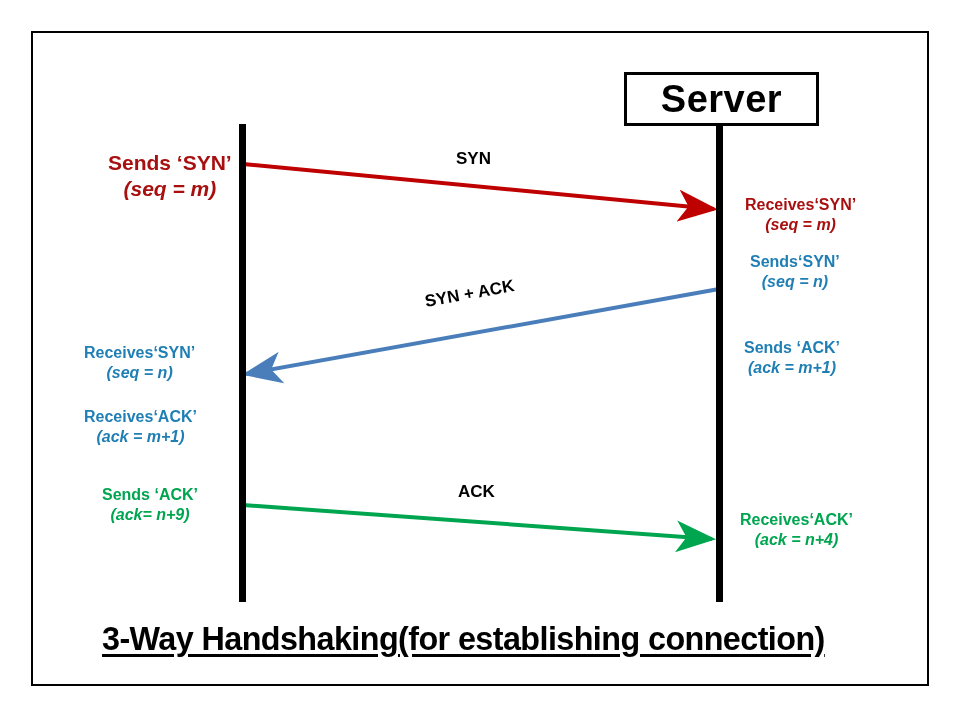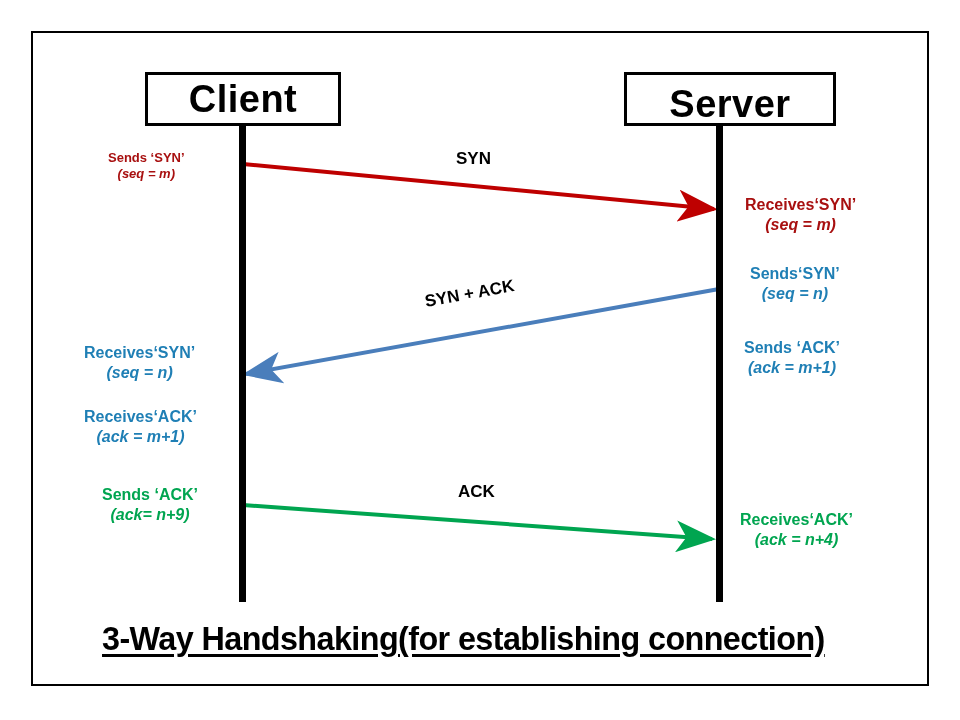--- a/index.html
+++ b/index.html
@@ -8,40 +8,40 @@
   #stage{position:relative;width:960px;height:720px;background:#ffffff;}
 
   .frame{position:absolute;left:31px;top:31px;width:898px;height:655px;
          border:2px solid #000000;box-sizing:border-box;background:#ffffff;}
 
   .node-box{position:absolute;border:3px solid #000000;background:#ffffff;
             box-sizing:border-box;display:flex;align-items:center;justify-content:center;}
   .node-box span{font-size:38px;font-weight:bold;color:#000000;letter-spacing:.5px;
                  line-height:1;}
   #client-box{left:145px;top:72px;width:196px;height:54px;}
-  #server-box{left:624px;top:72px;width:212px;height:54px;align-items:flex-end;}
+  #server-box{left:624px;top:72px;width:195px;height:54px;}
 
   .lifeline{position:absolute;width:7px;background:#000000;}
   #client-lifeline{left:239px;top:124px;height:478px;}
   #server-lifeline{left:716px;top:124px;height:478px;}
 
   svg#arrows{position:absolute;left:0;top:0;width:960px;height:720px;
              pointer-events:none;}
 
   .lbl{position:absolute;font-weight:bold;line-height:1.25;white-space:nowrap;}
   .lbl .l2{display:block;font-style:italic;}
   .red{color:#A81010;}
   .blue{color:#1F7FB5;}
   .green{color:#00A550;}
   .proto{position:absolute;font-size:17px;font-weight:bold;color:#000000;
          white-space:nowrap;}
 
-  #lbl-sends-syn{left:108px;top:150px;font-size:13px;text-align:center;}
+  #lbl-sends-syn{left:108px;top:150px;font-size:21px;text-align:center;}
   #lbl-recv-syn-m{left:745px;top:195px;font-size:16px;text-align:center;}
-  #lbl-sends-syn-n{left:750px;top:264px;font-size:16px;text-align:center;}
+  #lbl-sends-syn-n{left:750px;top:252px;font-size:16px;text-align:center;}
   #lbl-sends-ack-m1{left:744px;top:338px;font-size:16px;text-align:center;}
   #lbl-recv-syn-n{left:84px;top:343px;font-size:16px;text-align:center;}
   #lbl-recv-ack-m1{left:84px;top:407px;font-size:16px;text-align:center;}
   #lbl-sends-ack-n1{left:102px;top:485px;font-size:16px;text-align:center;}
   #lbl-recv-ack-n1{left:740px;top:510px;font-size:16px;text-align:center;}
 
   #proto-syn{left:456px;top:149px;}
   #proto-synack{left:425px;top:292px;transform:rotate(-10.2deg);
                 transform-origin:left center;}
   #proto-ack{left:458px;top:482px;}
@@ -72,23 +72,20 @@
       </marker>
     </defs>
 
     <line x1="243" y1="164" x2="714" y2="209" stroke="#BE0000" stroke-width="4" marker-end="url(#ah-red)"></line>
 
     <line x1="719" y1="289" x2="246" y2="374" stroke="#4A7EBB" stroke-width="4" marker-end="url(#ah-blue)"></line>
 
     <line x1="243" y1="505" x2="712" y2="539" stroke="#00A550" stroke-width="4" marker-end="url(#ah-green)"></line>
   </svg>
 
-  <div class="node-box" id="client-box">
-    <span>Client</span>
-  </div>
   <div class="node-box" id="server-box">
     <span>Server</span>
   </div>
 
   <div class="lifeline" id="client-lifeline"></div>
   <div class="lifeline" id="server-lifeline"></div>
 
   <div class="lbl red" id="lbl-sends-syn">
     <span class="l1">Sends ‘SYN’</span>
     <span class="l2">(seq = m)</span>

